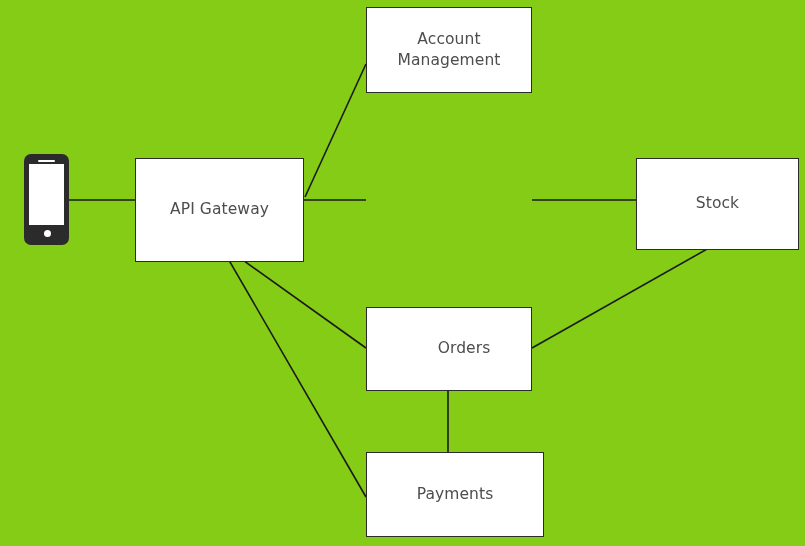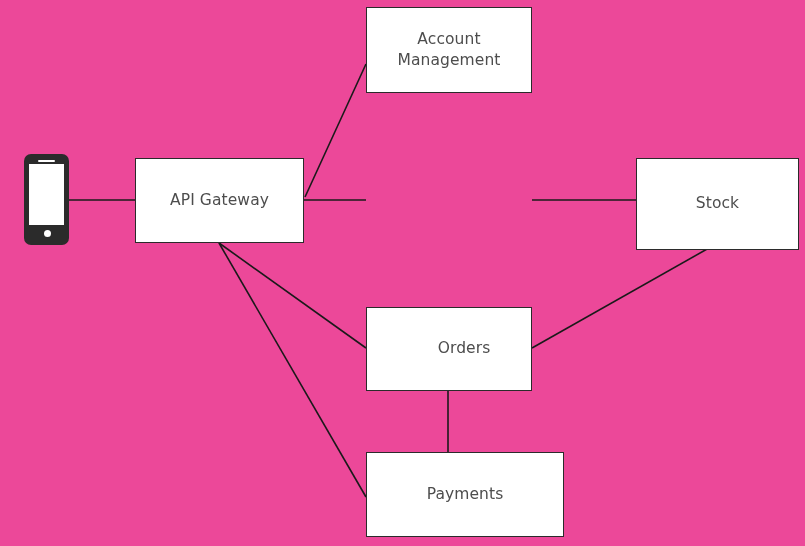--- a/index.html
+++ b/index.html
@@ -4,21 +4,21 @@
 <style>
   html, body {
     margin: 0;
     padding: 0;
     background: #ffffff;
   }
   #canvas {
     position: relative;
     width: 805px;
     height: 546px;
-    background: #ec4899;
+    background: #84cc16;
     overflow: hidden;
     font-family: "DejaVu Sans", "Liberation Sans", sans-serif;
   }
   #edges {
     position: absolute;
     left: 0;
     top: 0;
     width: 805px;
     height: 546px;
     pointer-events: none;
@@ -38,25 +38,25 @@
     align-items: center;
     justify-content: center;
     text-align: center;
     color: #4d4d4d;
     font-size: 15.5px;
     line-height: 1.38;
     letter-spacing: 0.1px;
     white-space: pre-line;
   }
   #node-account-management { left: 366px; top: 7px;   width: 166px; height: 86px; }
-  #node-api-gateway        { left: 135px; top: 158px; width: 169px; height: 85px; }
+  #node-api-gateway        { left: 135px; top: 158px; width: 169px; height: 104px; }
   #node-stock-browsing     { left: 366px; top: 158px; width: 166px; height: 85px; }
   #node-stock              { left: 636px; top: 158px; width: 163px; height: 92px; }
   #node-orders             { left: 366px; top: 307px; width: 166px; height: 84px; padding-left: 30px; }
-  #node-payments           { left: 366px; top: 452px; width: 198px; height: 85px; }
+  #node-payments           { left: 366px; top: 452px; width: 178px; height: 85px; }
 
   
   #node-phone {
     position: absolute;
     left: 24px;
     top: 154px;
     width: 45px;
     height: 91px;
   }
   #node-phone .phone-body {

